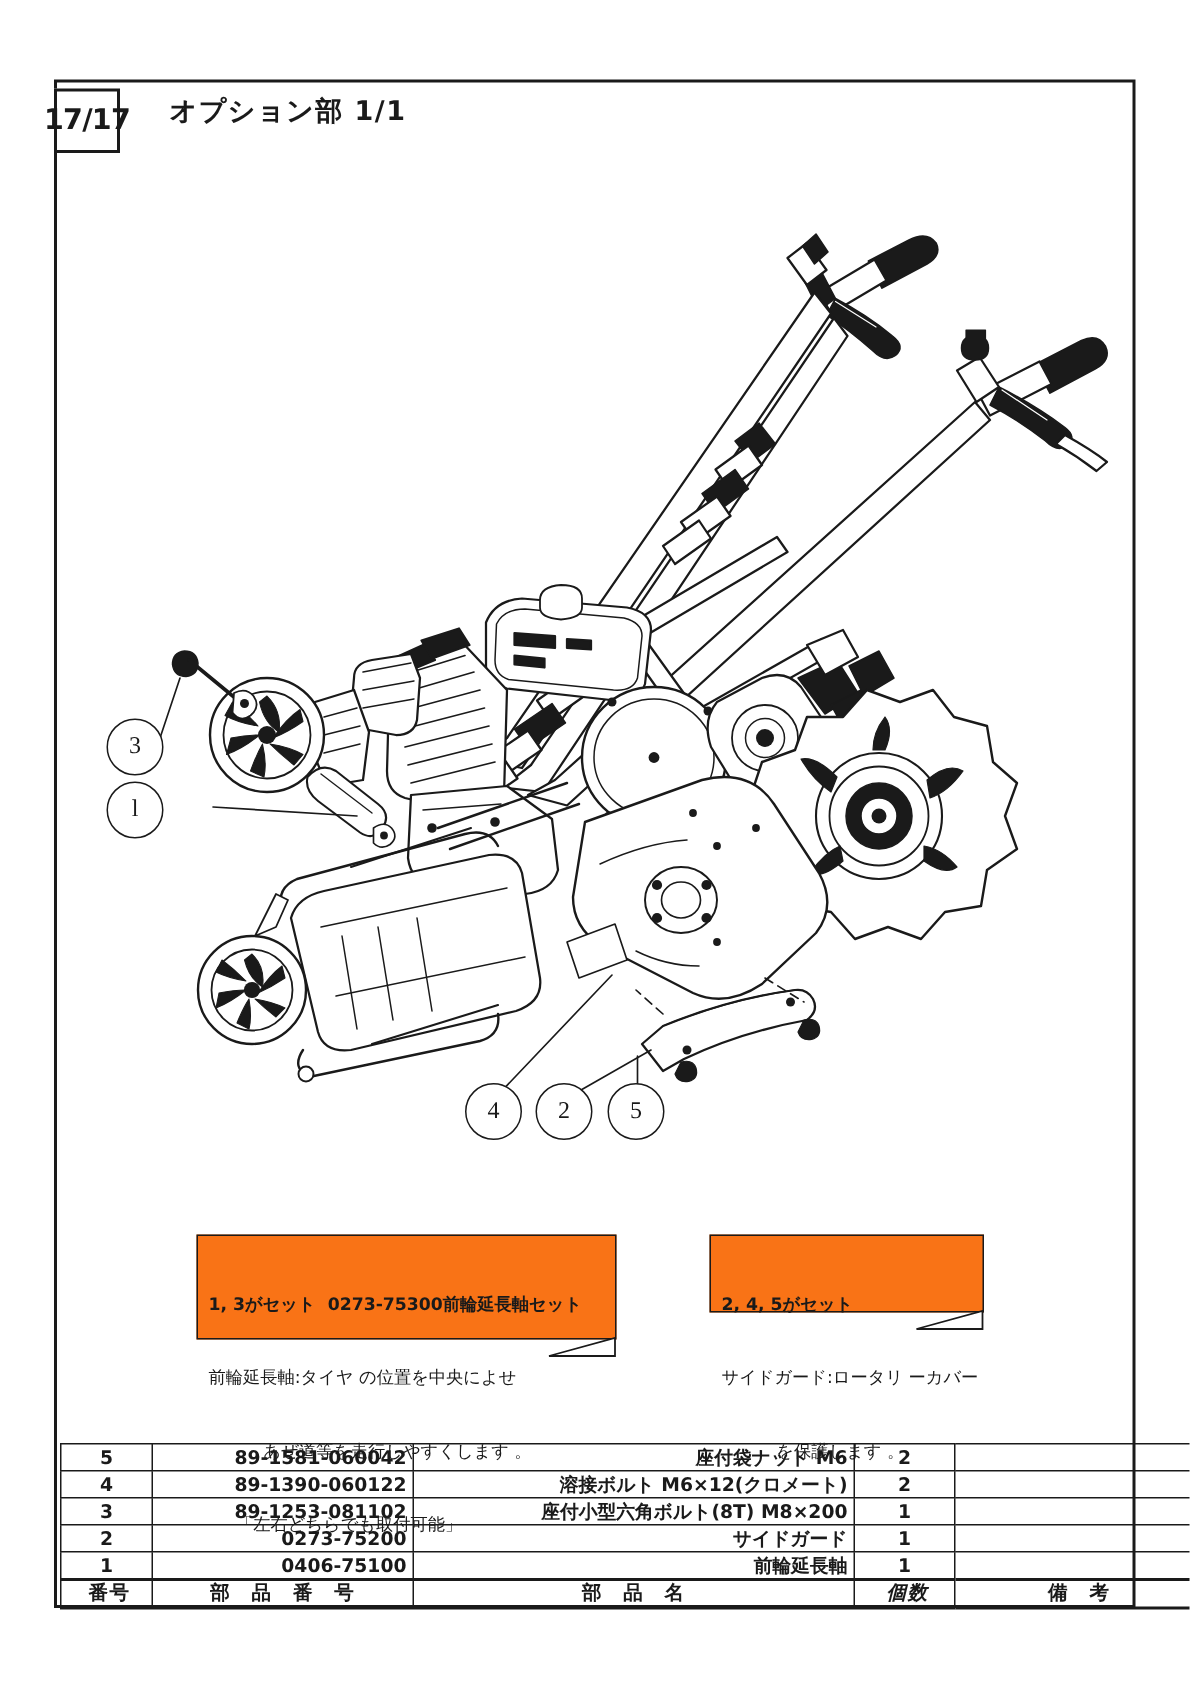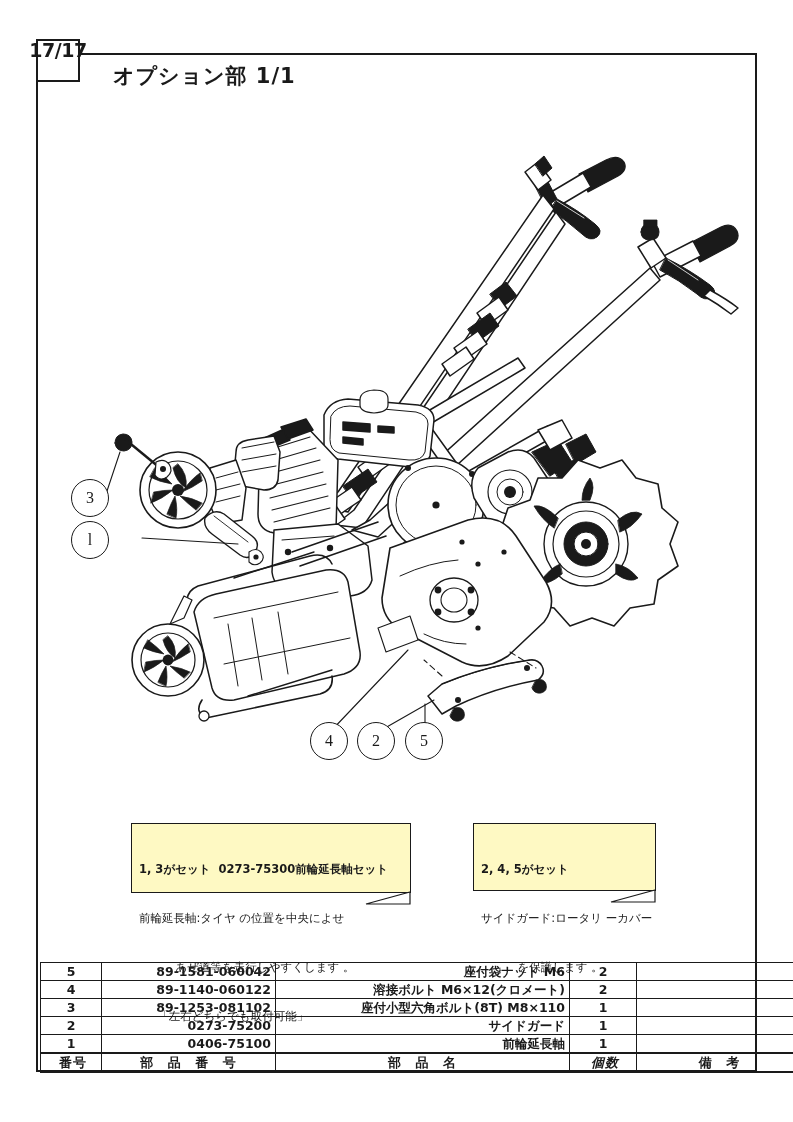--- a/index.html
+++ b/index.html
@@ -24,40 +24,41 @@
     width: 721px;
     height: 1019px;
     border: 2px solid #1a1a1a;
     box-sizing: border-box;
   }
 
   
   .page-no-box {
     position: absolute;
     left: 36px;
-    top: 39px;
+    top: 59px;
     width: 44px;
     height: 43px;
     border: 2px solid #1a1a1a;
     box-sizing: border-box;
     background: #ffffff;
     display: flex;
+    align-items: center;
     justify-content: center;
   }
   .page-no-text {
     font-size: 19px;
     font-weight: bold;
     letter-spacing: -0.5px;
     line-height: 1;
   }
   .sheet-title {
     position: absolute;
     left: 113px;
     top: 62px;
-    font-size: 21px;
+    font-size: 18px;
     font-weight: bold;
     letter-spacing: 1px;
     white-space: nowrap;
   }
 
   
   .illustration {
     position: absolute;
     left: 38px;
     top: 100px;
@@ -80,29 +81,29 @@
     font-size: 16px;
     font-family: "Liberation Serif", serif;
     color: #1a1a1a;
     box-sizing: border-box;
   }
 
   
   .note-box {
     position: absolute;
     border: 1.4px solid #1a1a1a;
-    background: #fef9c3;
+    background: #f97316;
     box-sizing: border-box;
     padding: 4px 7px 6px 7px;
     font-size: 11.5px;
     line-height: 1.42;
     white-space: pre;
   }
   .note-left  { left: 131px; top: 823px; width: 280px; height: 70px; }
-  .note-right { left: 473px; top: 823px; width: 183px; height: 68px; }
+  .note-right { left: 473px; top: 823px; width: 183px; height: 52px; }
   .note-line  { display: block; }
   .note-line.bold { font-weight: bold; }
   .note-tail {
     position: absolute;
     right: -1px;
     bottom: -13px;
     width: 46px;
     height: 14px;
   }
 
@@ -433,29 +434,29 @@
   <tbody id="parts-tbody">
       <tr>
         <td class="col-no">5</td>
         <td class="col-pn">89-1581-060042</td>
         <td class="col-name">座付袋ナット  M6</td>
         <td class="col-qty">2</td>
         <td class="col-remark"></td>
       </tr>
       <tr>
         <td class="col-no">4</td>
-        <td class="col-pn">89-1140-060122</td>
+        <td class="col-pn">89-1390-060122</td>
         <td class="col-name">溶接ボルト  M6×12(クロメート)</td>
         <td class="col-qty">2</td>
         <td class="col-remark"></td>
       </tr>
       <tr>
         <td class="col-no">3</td>
         <td class="col-pn">89-1253-081102</td>
-        <td class="col-name">座付小型六角ボルト(8T) M8×110</td>
+        <td class="col-name">座付小型六角ボルト(8T) M8×200</td>
         <td class="col-qty">1</td>
         <td class="col-remark"></td>
       </tr>
       <tr>
         <td class="col-no">2</td>
         <td class="col-pn">0273-75200</td>
         <td class="col-name">サイドガード</td>
         <td class="col-qty">1</td>
         <td class="col-remark"></td>
       </tr>

